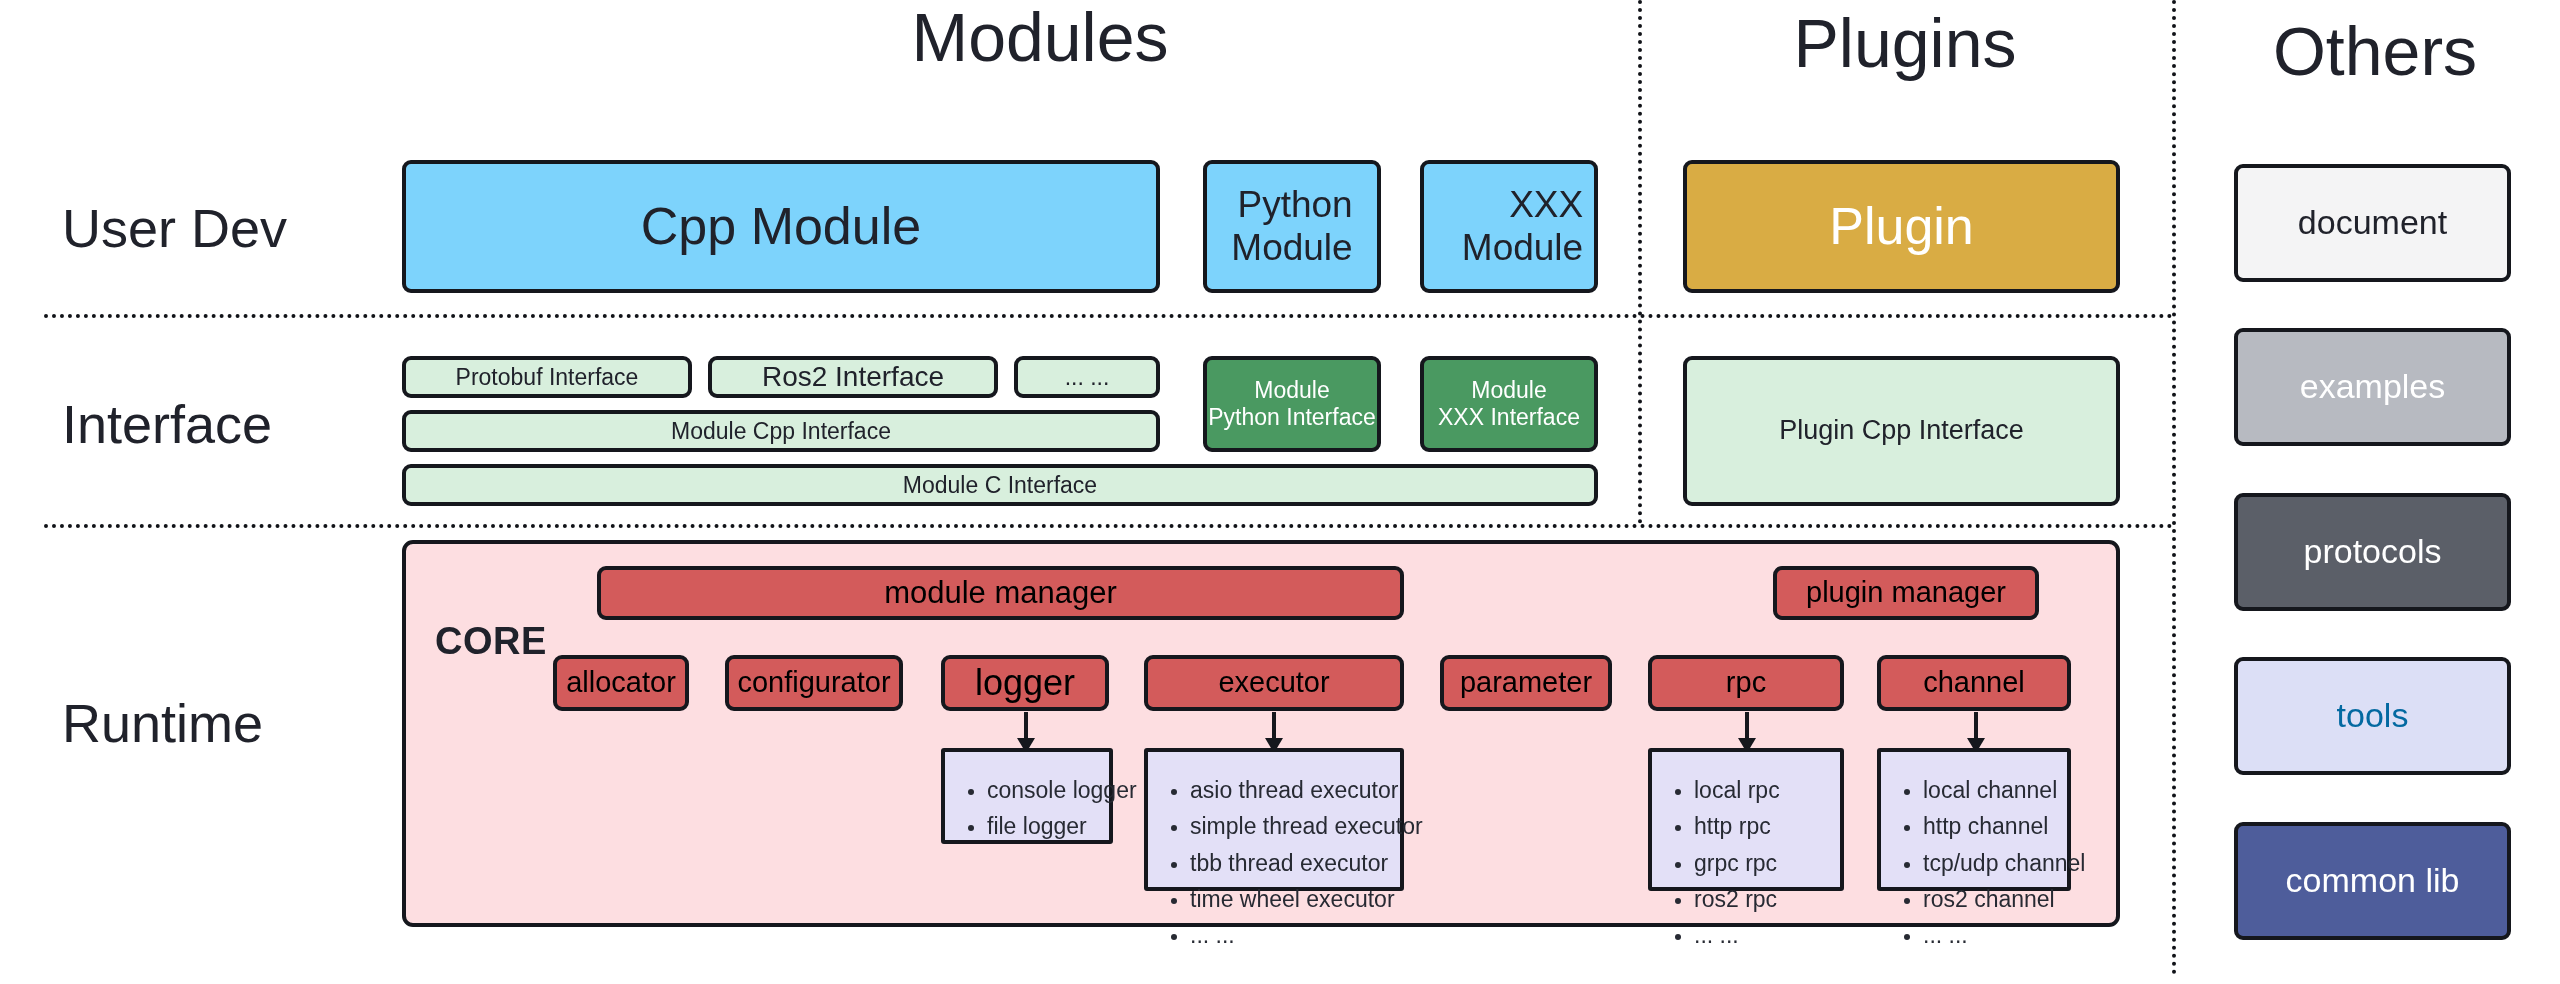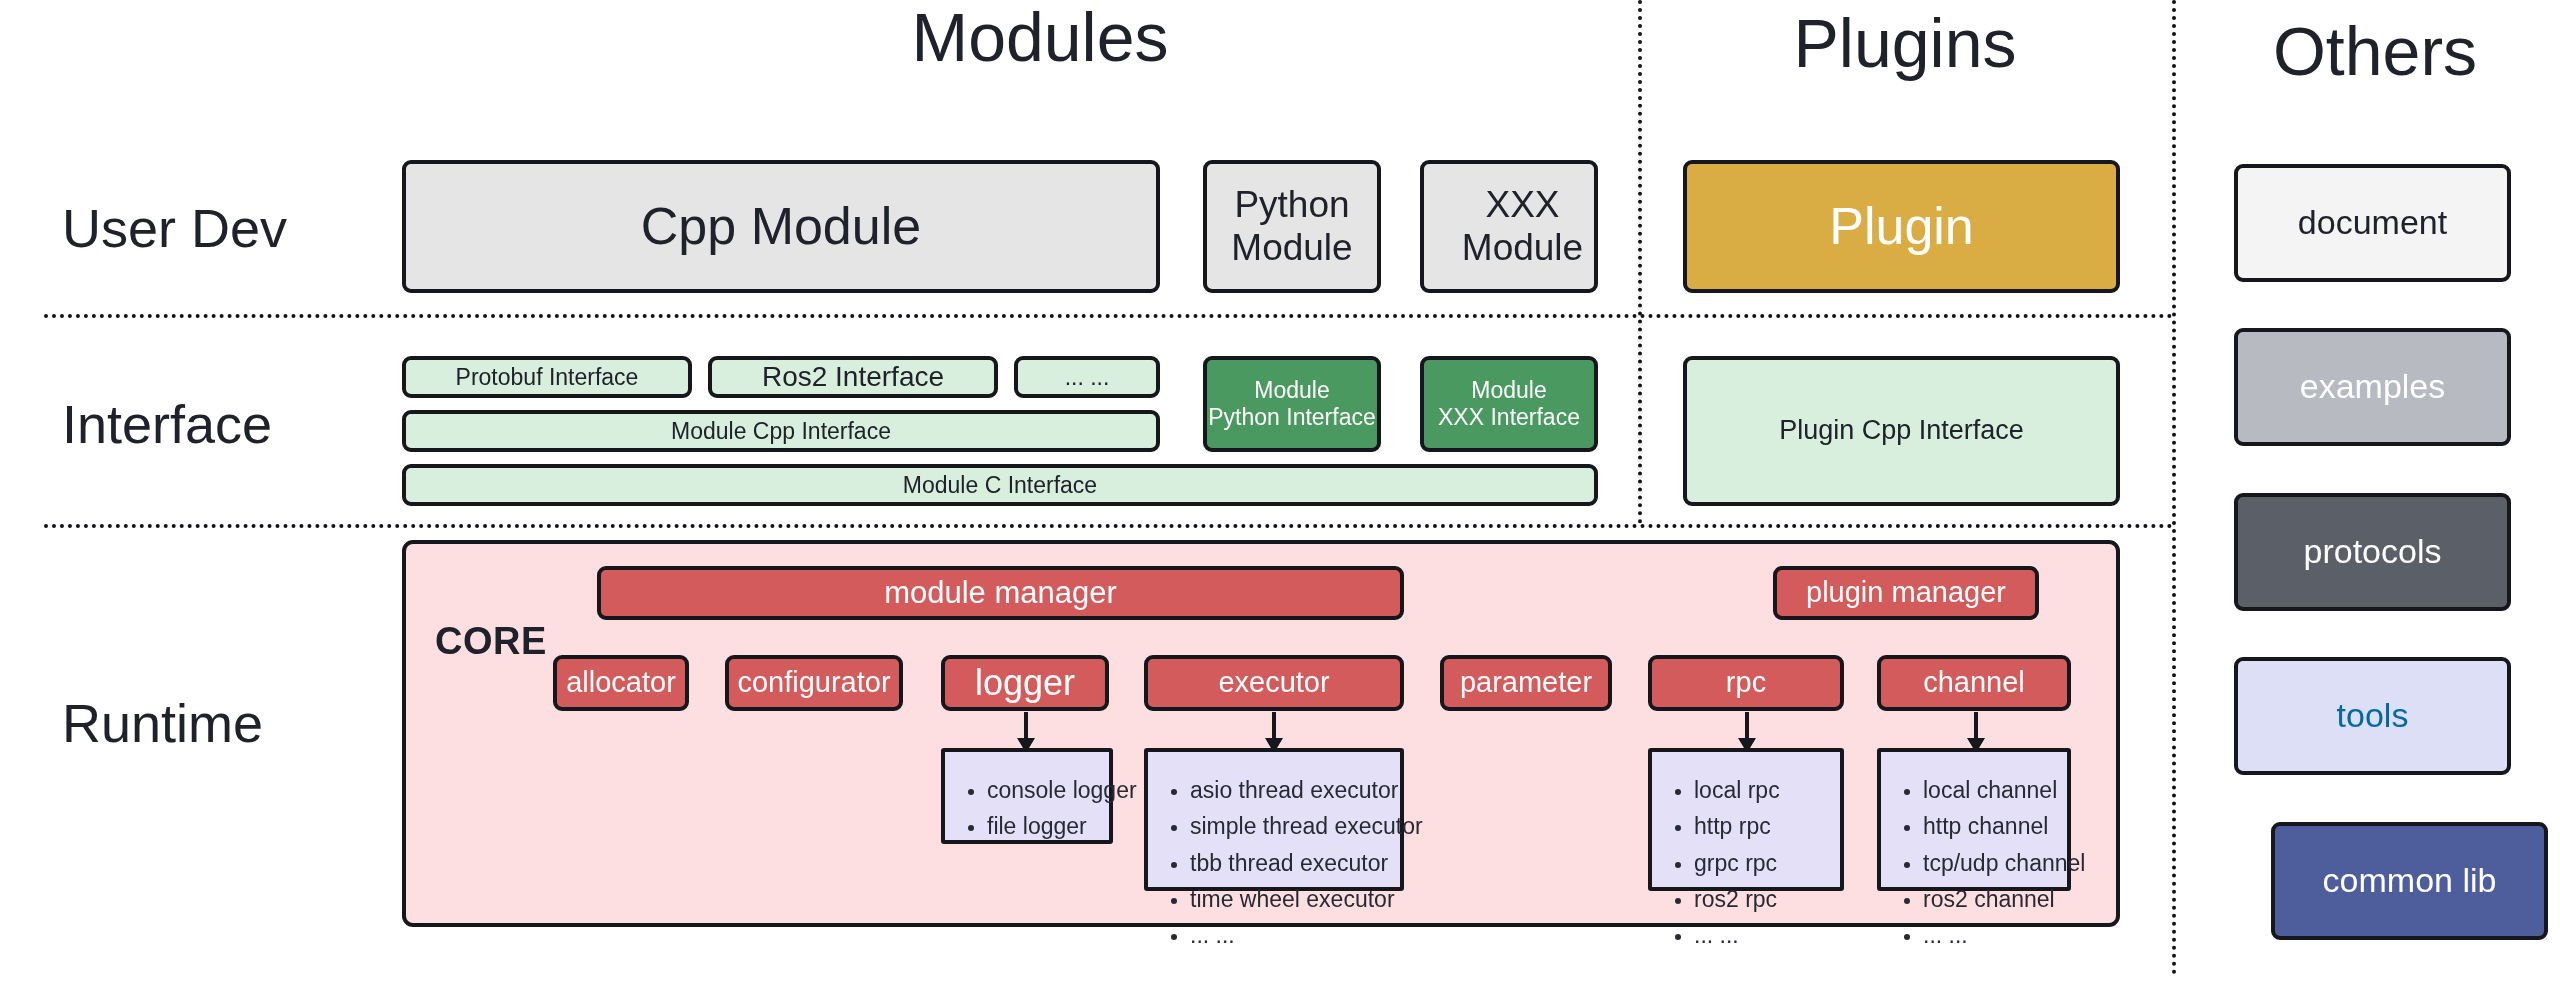--- a/index.html
+++ b/index.html
@@ -50,25 +50,25 @@
     border-radius: 9px;
     display: flex;
     align-items: center;
     justify-content: center;
     text-align: center;
     line-height: 1.16;
     white-space: pre-line;
   }
 
   
-  .cream   { background: #e5e5e5; color: #20222b; }
+  .cream   { background: #7dd3fc; color: #20222b; text-align: right; }
   .gold    { background: #d9ac44; color: #ffffff; }
   .mint    { background: #d8efdd; color: #20222b; }
   .green   { background: #4a9961; color: #ffffff; }
-  .red     { background: #d35b5b; color: #ffffff; }
+  .red     { background: #d35b5b; color: #000000; }
   .ltgray  { background: #f4f4f5; color: #20222b; }
   .mdgray  { background: #b7bac1; color: #ffffff; }
   .dkgray  { background: #5b5f68; color: #ffffff; }
   .periw   { background: #dcdff6; color: #0369a1; }
   .indigo  { background: #4e5d9b; color: #ffffff; }
 
   
   #core-panel {
     position: absolute;
     background: #fddee1;
@@ -213,15 +213,15 @@
         <li>tcp/udp channel</li>
         <li>ros2 channel</li>
         <li>... ...</li>
       </ul>
   </div>
 
   <div class="box ltgray" style="left:2234px; top:164px; width:277px; height:118px; font-size:34px;">document</div>
   <div class="box mdgray" style="left:2234px; top:328px; width:277px; height:118px; font-size:34px;">examples</div>
   <div class="box dkgray" style="left:2234px; top:493px; width:277px; height:118px; font-size:34px;">protocols</div>
   <div class="box periw" style="left:2234px; top:657px; width:277px; height:118px; font-size:34px;">tools</div>
-  <div class="box indigo" style="left:2234px; top:822px; width:277px; height:118px; font-size:34px;margin-left:37px;">common lib</div>
+  <div class="box indigo" style="left:2234px; top:822px; width:277px; height:118px; font-size:34px;">common lib</div>
 
 </div>
 
 </body></html>

